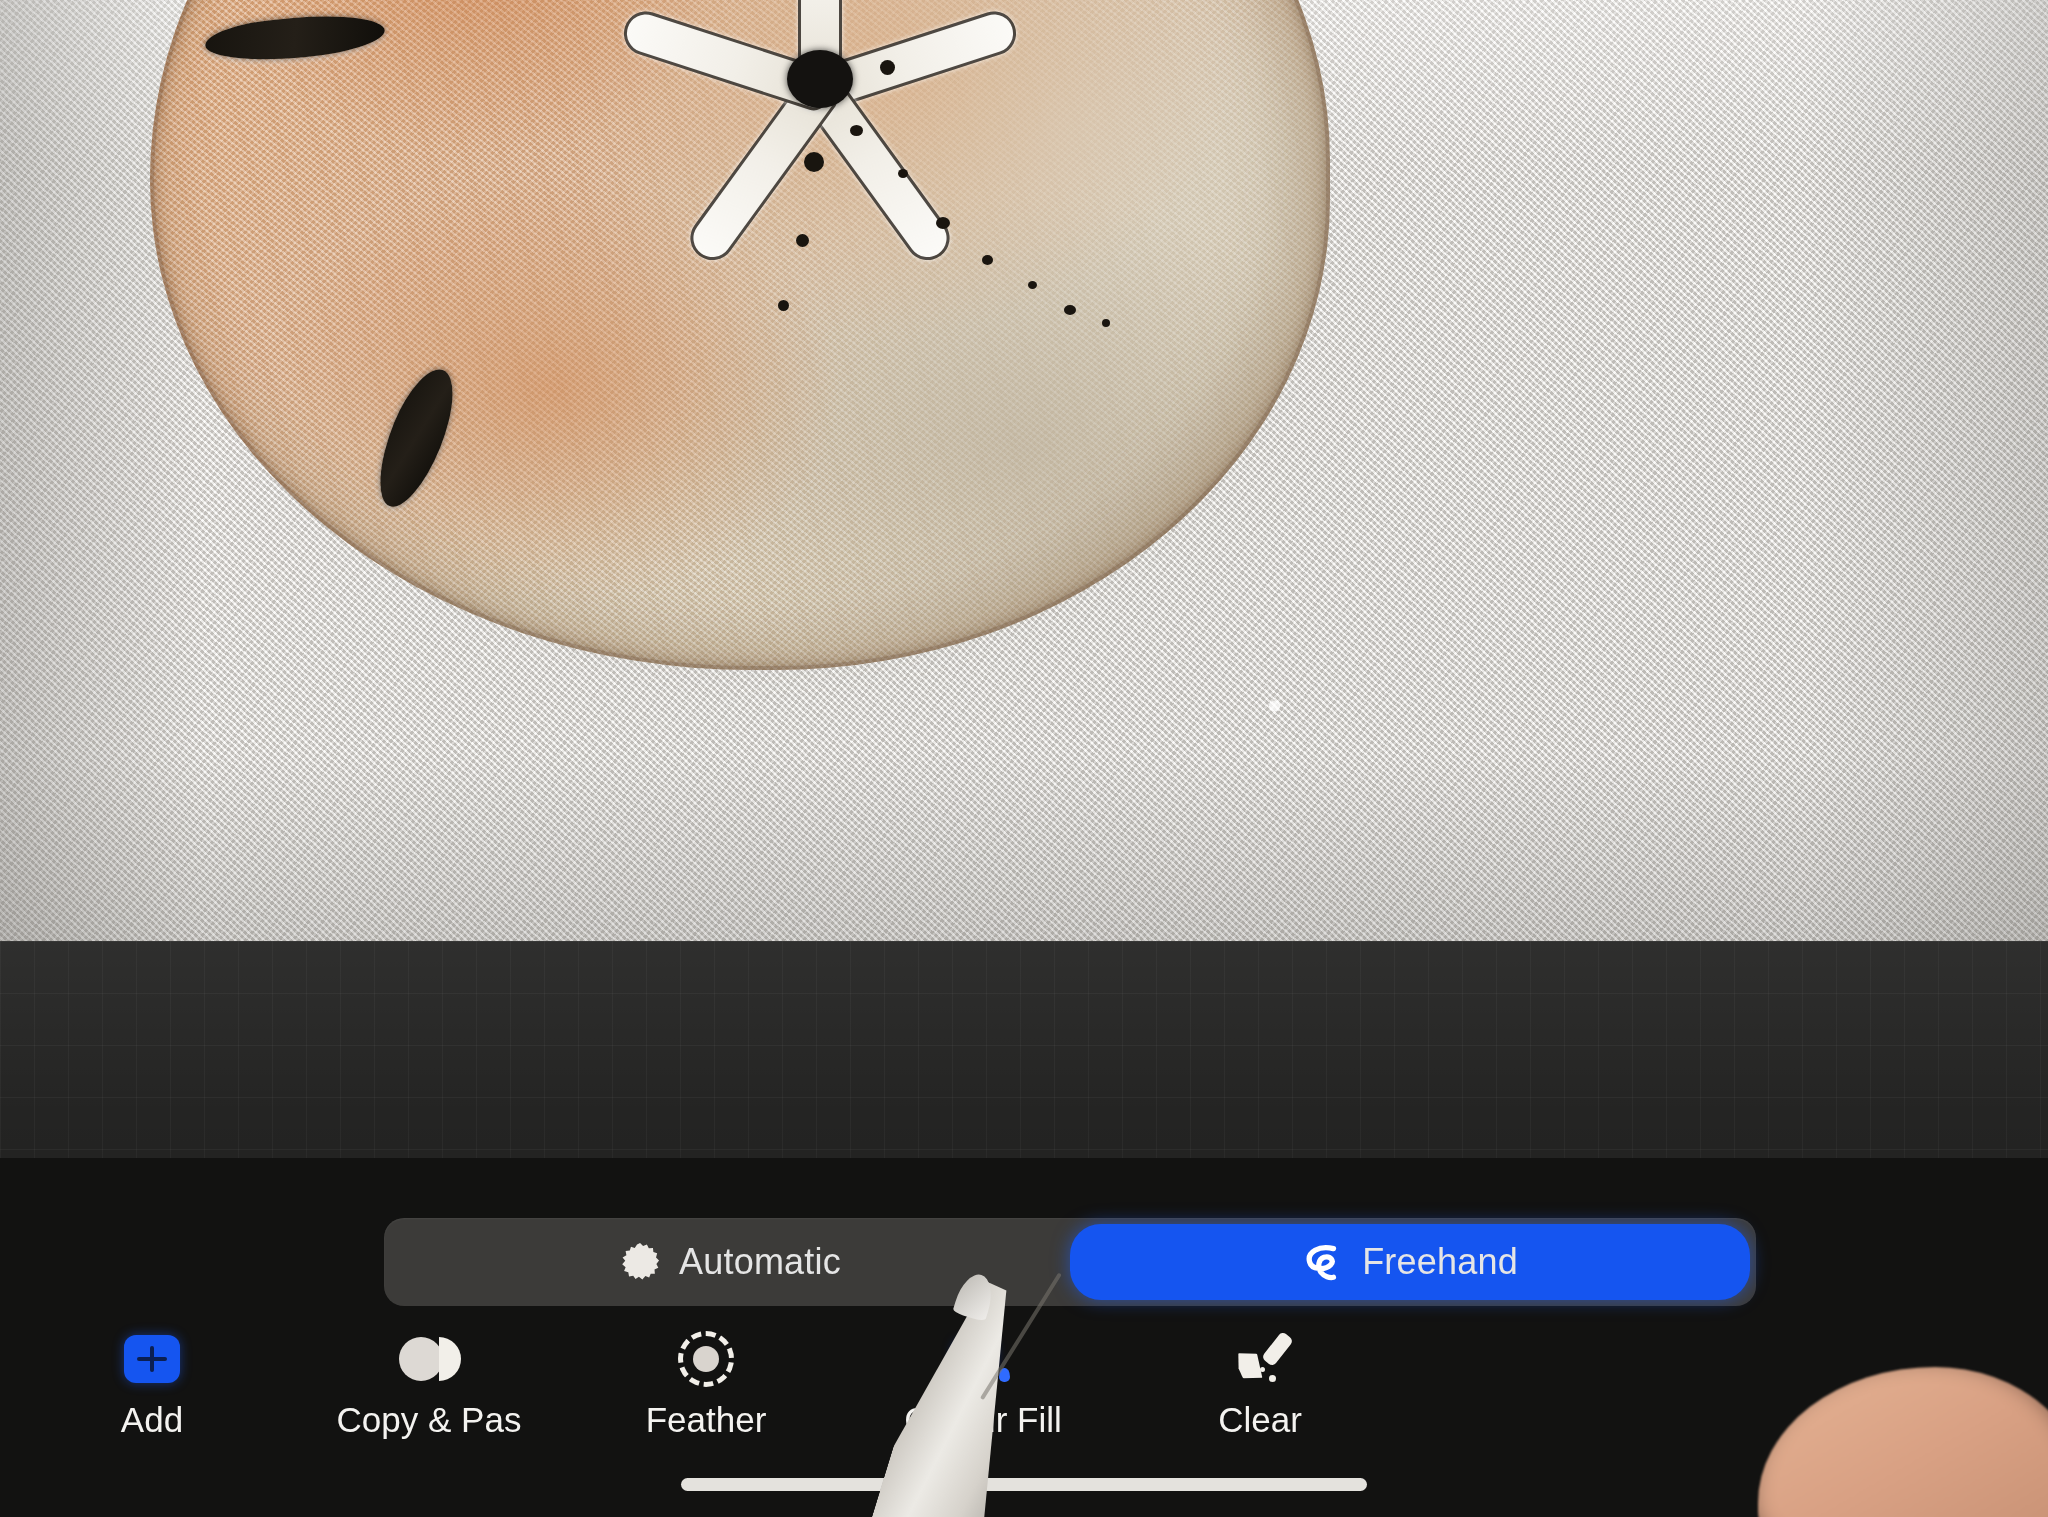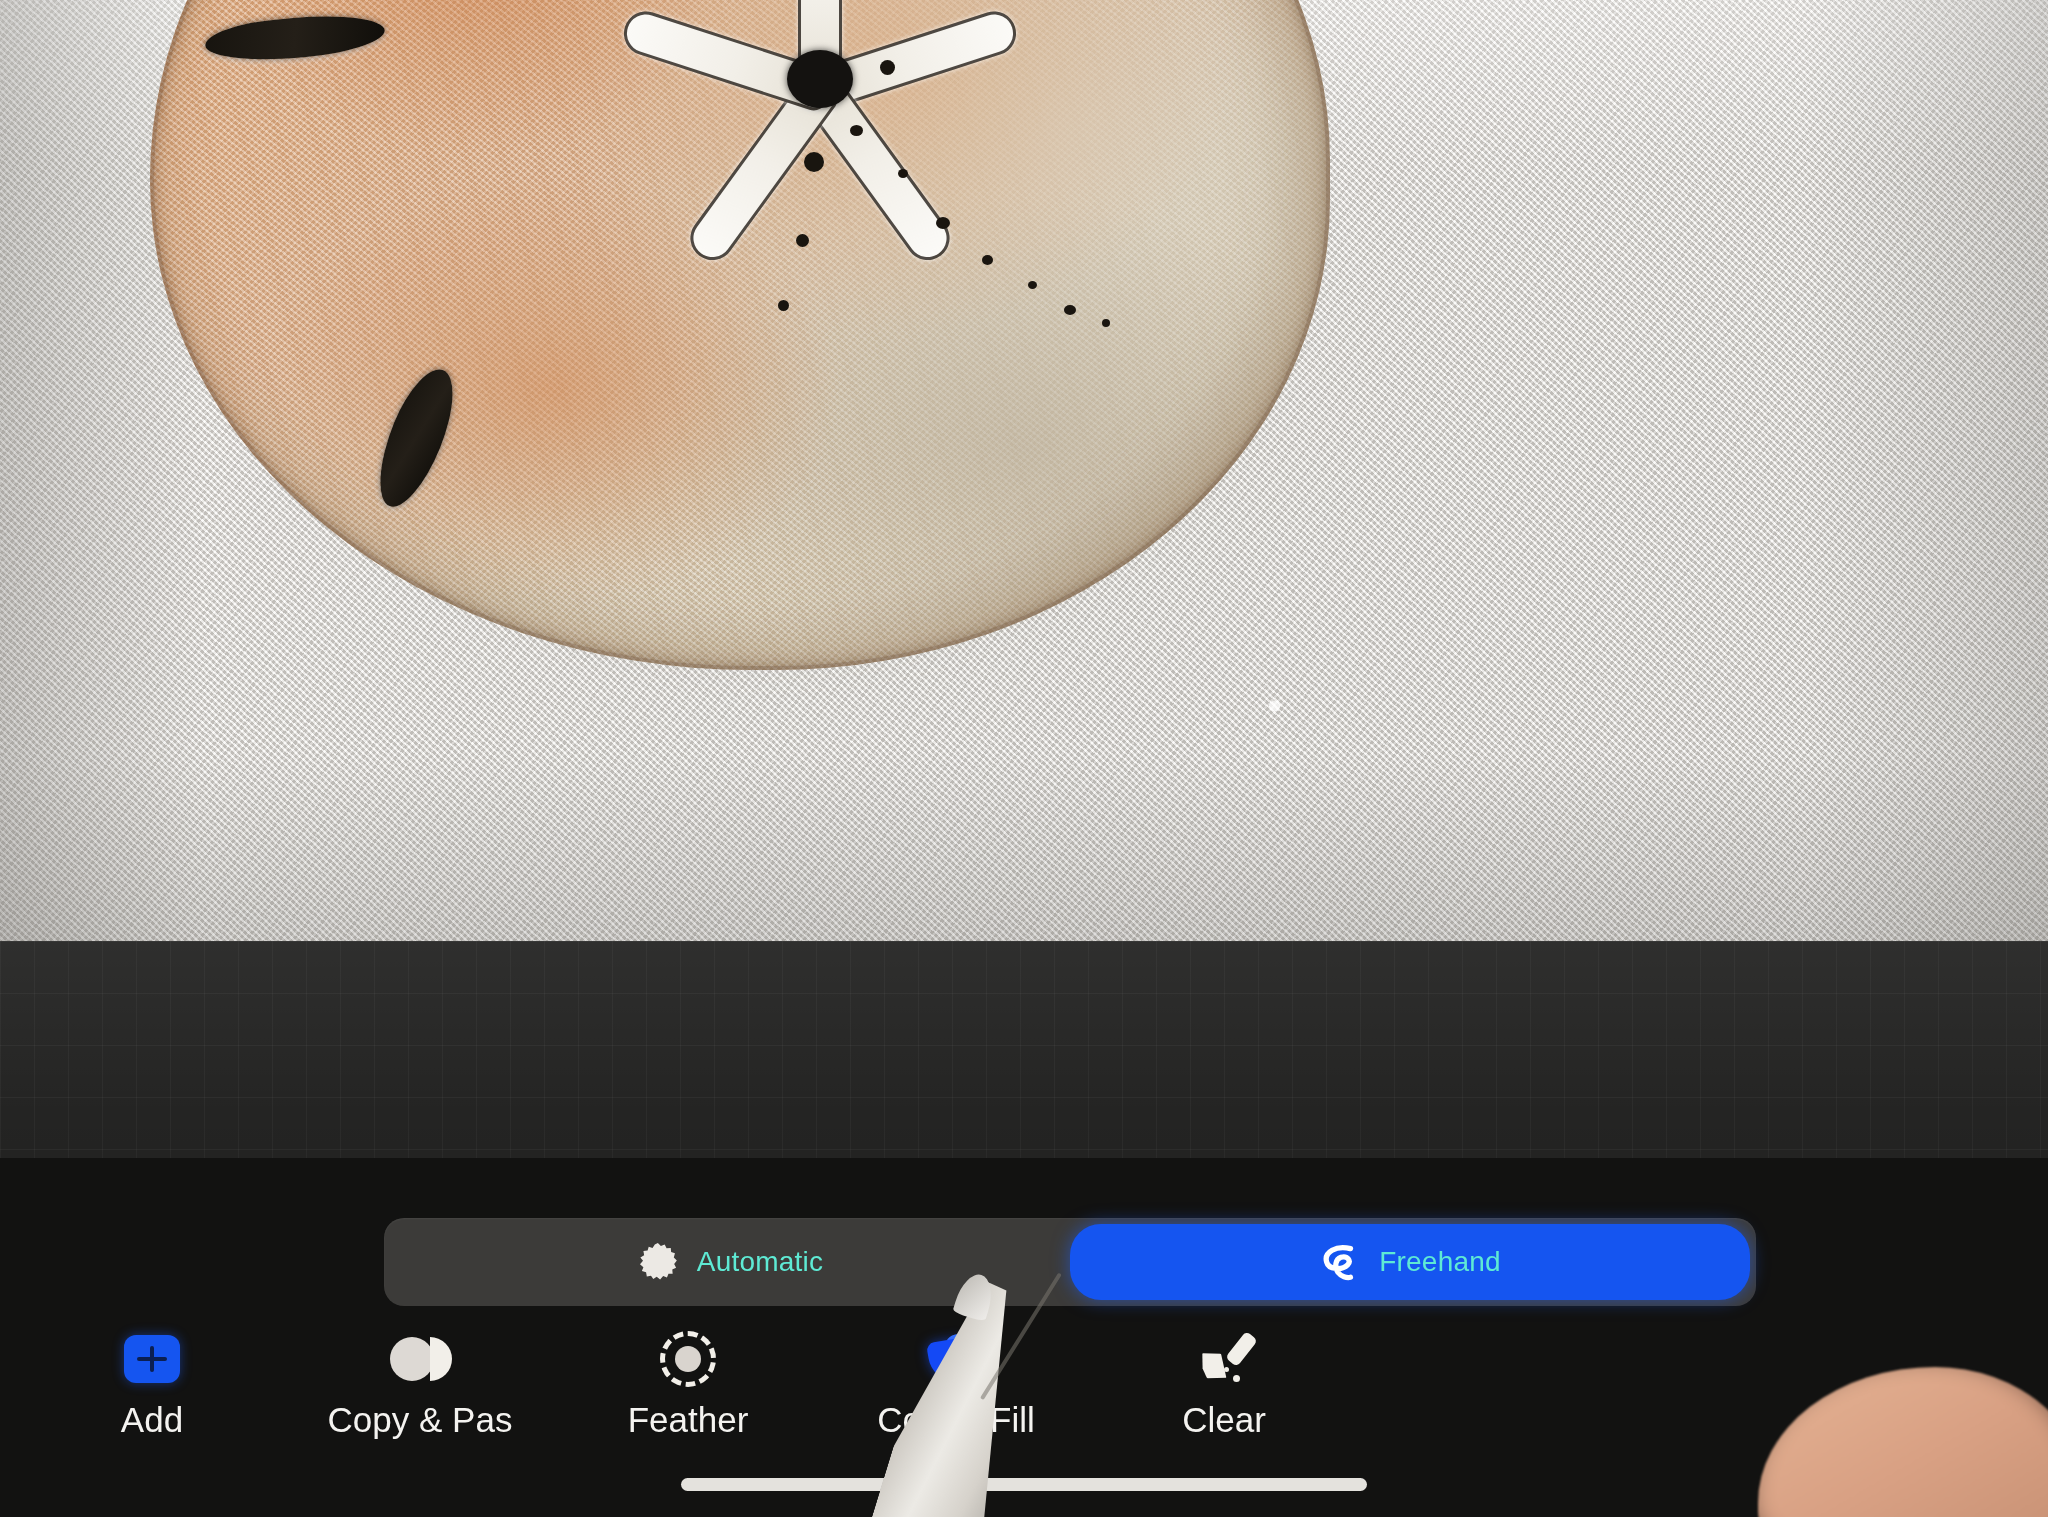--- a/index.html
+++ b/index.html
@@ -219,22 +219,22 @@
     border-radius: 16px;
     cursor: pointer;
     user-select: none;
   }
   .segment.active {
     background: #1555f0;
     box-shadow: 0 0 18px rgba(30,96,255,.55);
     border-radius: 31px;
   }
   .segment-label {
-    color: #5eead4;
-    font-size: 28px;
+    color: #e5e5e5;
+    font-size: 36px;
     letter-spacing: .2px;
     white-space: nowrap;
   }
   .segment-icon {
     width: 42px; height: 42px;
     display: flex; align-items: center; justify-content: center;
     flex: 0 0 auto;
   }
 
   
@@ -266,20 +266,21 @@
   
   #action-bar {
     position: absolute;
     left: 0;
     top: 1330px;
     width: 1760px;
     height: 135px;
     display: flex;
     align-items: flex-start;
     padding-left: 18px;
+    gap: 9px;
   }
   .action-item {
     width: 268px;
     flex: 0 0 auto;
     display: flex;
     flex-direction: column;
     align-items: center;
     gap: 12px;
     cursor: pointer;
     user-select: none;

